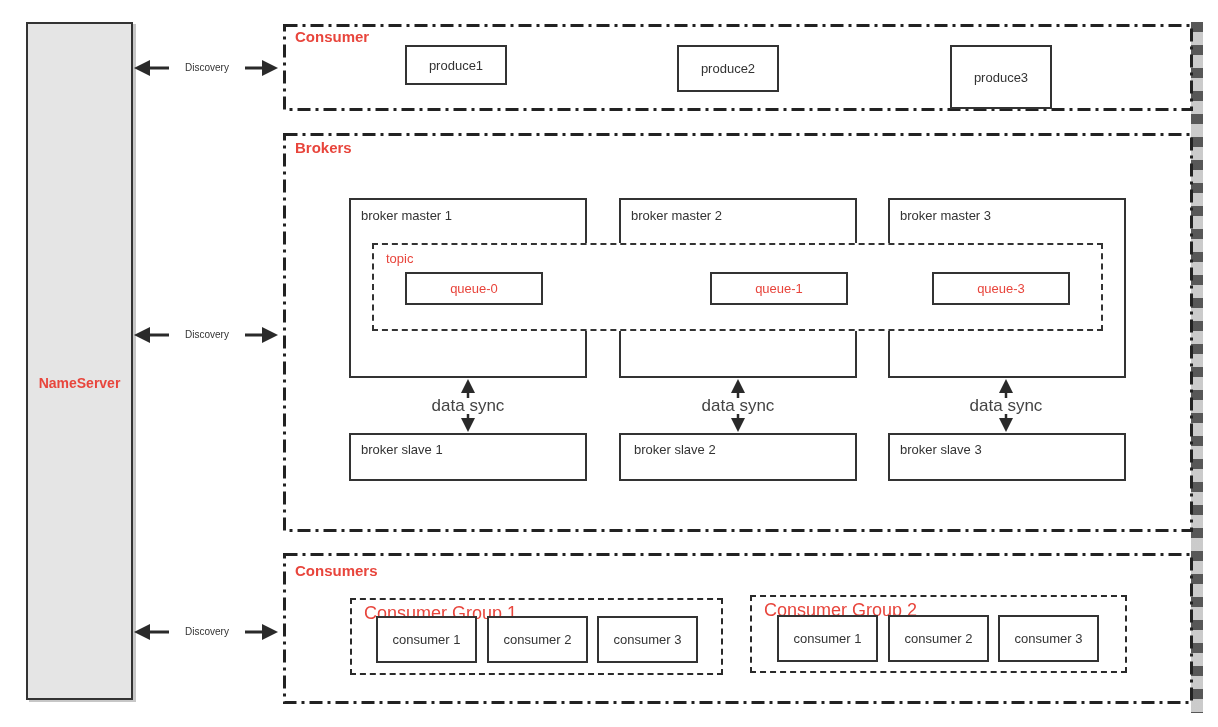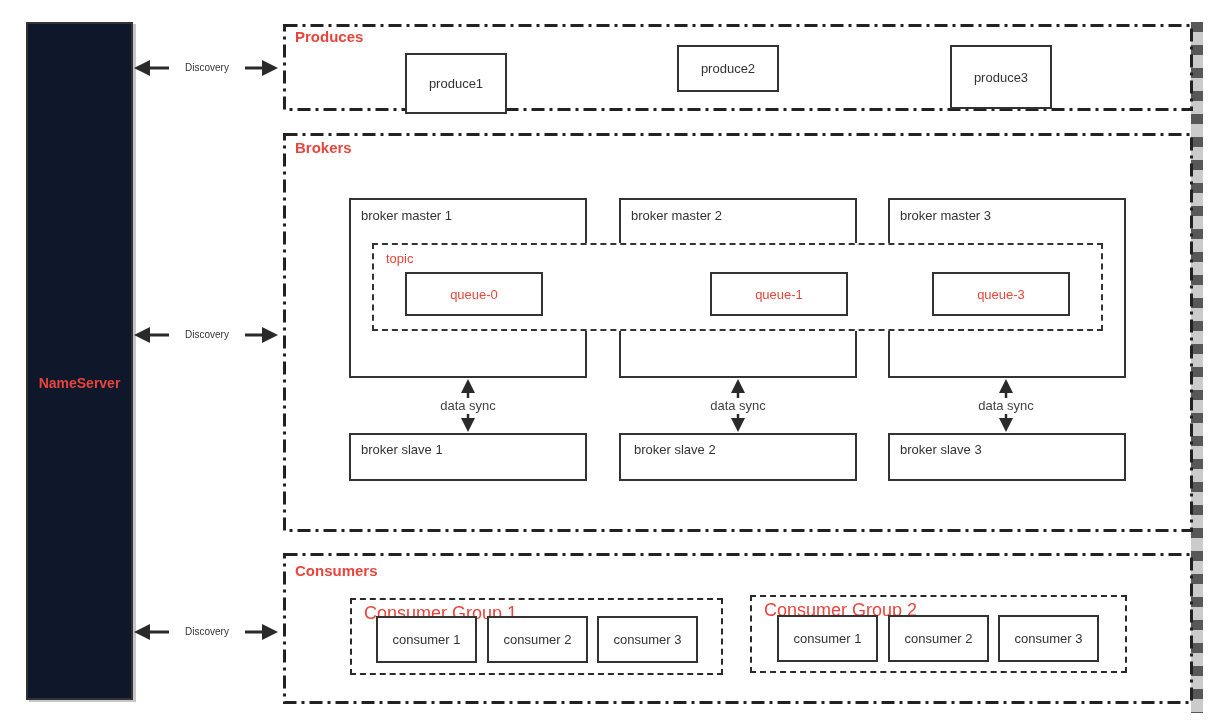--- a/index.html
+++ b/index.html
@@ -15,40 +15,40 @@
     opacity:.85;
   }
   svg.layer{position:absolute;left:0;top:0;z-index:1;}
   .box{position:absolute;background:#fff;border:2px solid #333;}
   .center{display:flex;align-items:center;justify-content:center;}
   .lbl{font-size:13px;color:#333;white-space:nowrap;}
   .red{color:#e8453c;margin-top:44px;}
   .sec-title{position:absolute;z-index:3;font-size:15px;font-weight:bold;color:#e8453c;white-space:nowrap;}
   .nameserver{
     position:absolute;left:26px;top:22px;width:107px;height:678px;z-index:2;
-    background:#0f172a;border:2px solid #333;box-shadow:3px 2px 0 rgba(0,0,0,.22);
+    background:#e5e5e5;border:2px solid #333;box-shadow:3px 2px 0 rgba(0,0,0,.22);
     display:flex;align-items:center;justify-content:center;
   }
   .nameserver .lbl{font-size:14px;font-weight:600;}
   .disc-lbl{
     position:absolute;z-index:2;width:76px;text-align:center;background:#fff;
     font-size:10px;color:#333;line-height:16px;
   }
   .node{z-index:2;font-size:13px;}
   .master{top:198px;width:238px;height:180px;z-index:2;padding:6px 10px;}
   .slave{top:433px;width:238px;height:48px;z-index:2;padding:5px 10px;}
   .topic{
     position:absolute;left:372px;top:243px;width:731px;height:88px;z-index:3;
     background:#fff;border:2px dashed #333;padding:4px 12px;
   }
-  .queue{position:absolute;top:272px;width:138px;height:44px;z-index:4;}
+  .queue{position:absolute;top:272px;width:138px;height:33px;z-index:4;}
   .queue .lbl{color:#e8453c;}
   .sync-lbl{
     position:absolute;top:398px;width:90px;z-index:2;text-align:center;background:#fff;
-    font-size:13px;color:#444;line-height:16px;
+    font-size:17px;color:#444;line-height:16px;
   }
   .group{
     position:absolute;z-index:2;background:#fff;border:2px dashed #2a2a2a;padding:3px 12px;
   }
   .group .g-lbl{font-size:18px;}
   .consumer{width:101px;height:47px;z-index:3;}
   .watermark{
     position:absolute;right:2px;top:698px;z-index:5;
     font-size:17px;font-weight:bold;letter-spacing:1px;color:#fff;
     text-shadow:-1px -1px 0 #4a4a4a,1px -1px 0 #4a4a4a,-1px 1px 0 #4a4a4a,1px 1px 0 #4a4a4a,2px 2px 3px rgba(0,0,0,.55);
@@ -108,22 +108,22 @@
   </svg>
 
   <div class="nameserver">
     <span class="lbl red">NameServer</span>
   </div>
 
   <div class="disc-lbl" style="left:169px;top:60px;">Discovery</div>
   <div class="disc-lbl" style="left:169px;top:327px;">Discovery</div>
   <div class="disc-lbl" style="left:169px;top:624px;">Discovery</div>
 
-  <div class="sec-title" style="left:295px;top:28px;">Produces</div>
-  <div class="box center node" style="left:405px;top:45px;width:102px;height:61px;margin-top:8px;">
+  <div class="sec-title" style="left:295px;top:28px;">Consumer</div>
+  <div class="box center node" style="left:405px;top:45px;width:102px;height:40px;">
     <span class="lbl">produce1</span>
   </div>
   <div class="box center node" style="left:677px;top:45px;width:102px;height:47px;">
     <span class="lbl">produce2</span>
   </div>
   <div class="box center node" style="left:950px;top:45px;width:102px;height:64px;">
     <span class="lbl">produce3</span>
   </div>
 
   <div class="sec-title" style="left:295px;top:139px;">Brokers</div>

